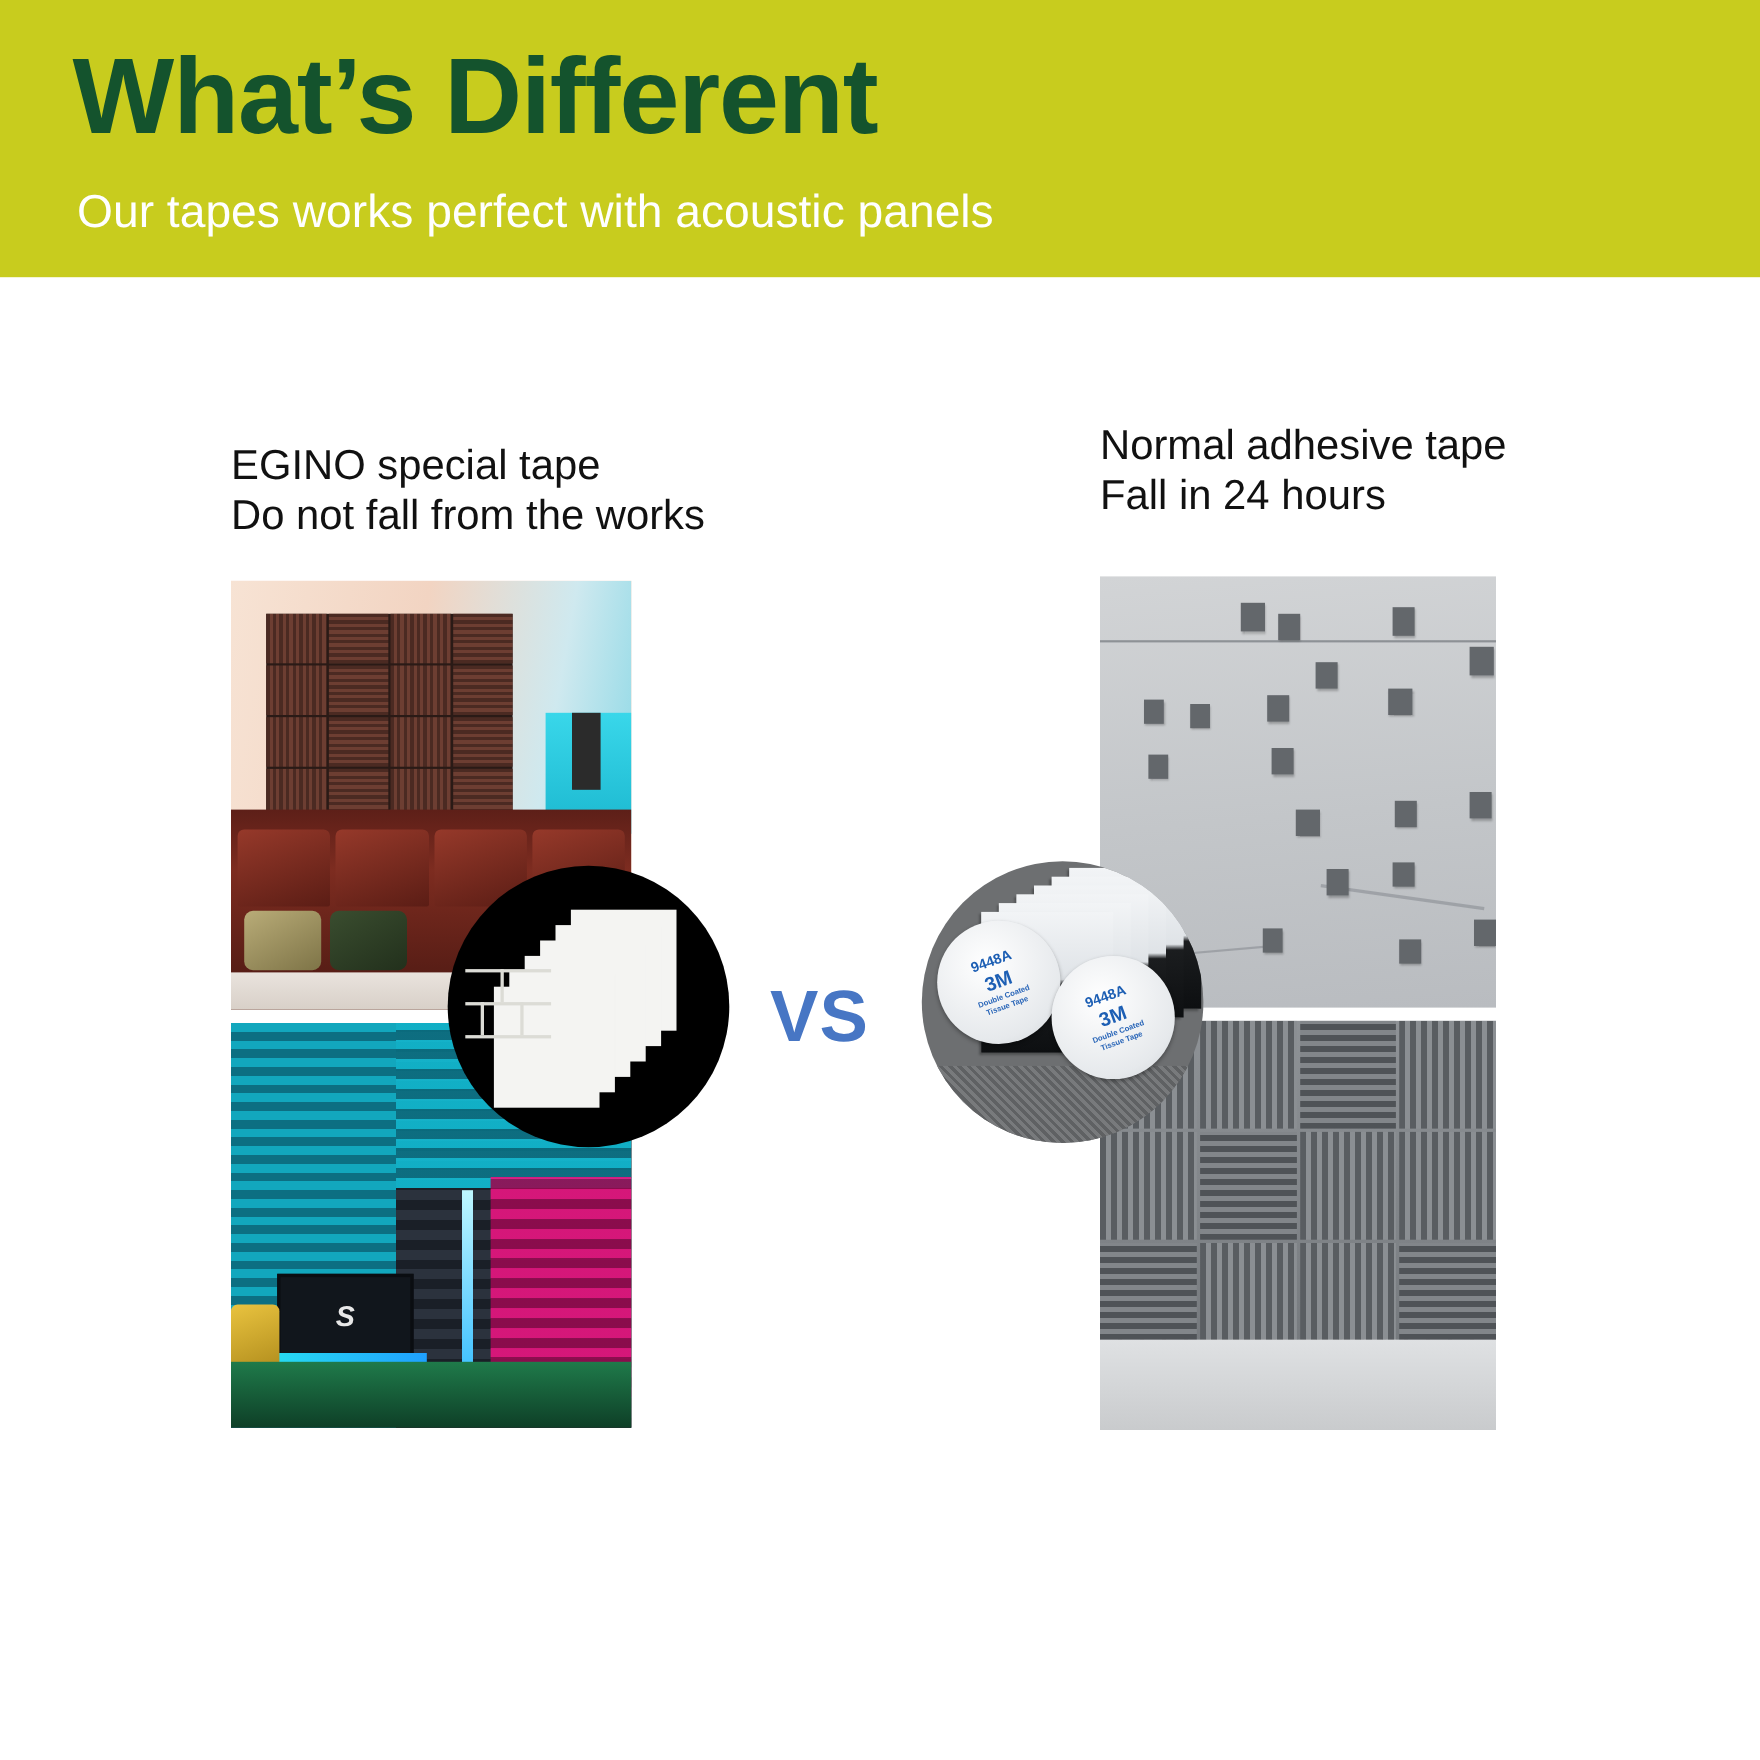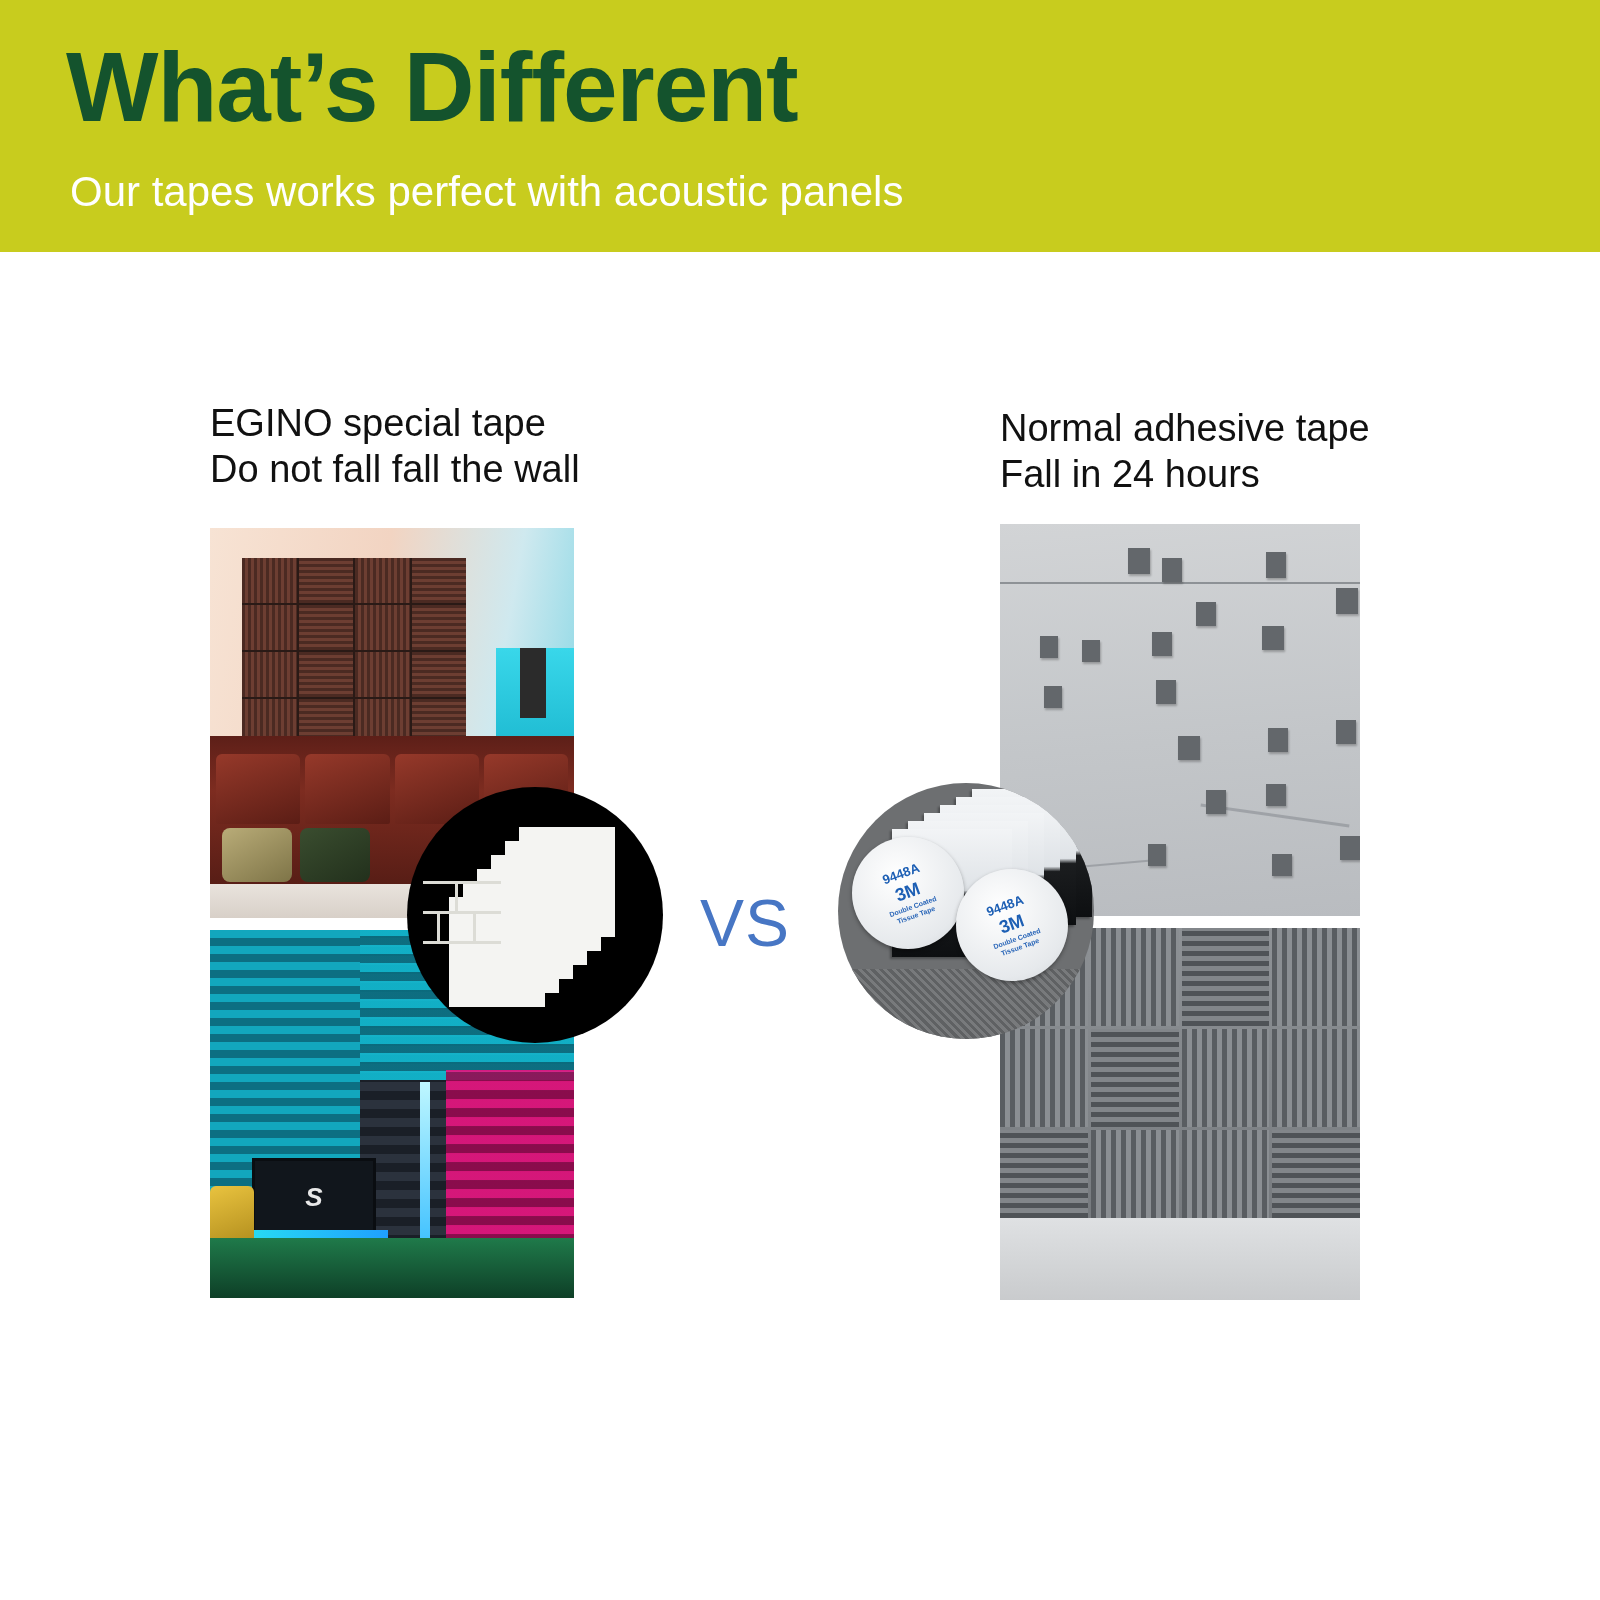--- a/index.html
+++ b/index.html
@@ -45,21 +45,21 @@
 
   
   .caption {
     position: absolute;
     font-size: 38px;
     color: #111111;
     line-height: 1.22;
     white-space: pre-line;
   }
   .caption-left { left: 210px; top: 400px; }
-  .caption-right { left: 1000px; top: 382px; margin-top: 23px; }
+  .caption-right { left: 1000px; top: 382px; }
 
   
   .photo {
     position: absolute;
     overflow: hidden;
   }
 
   
   .photo-left-top {
     left: 210px; top: 528px;
@@ -291,35 +291,35 @@
   .cr-fabric {
     position: absolute; left: 0; bottom: 0; width: 256px; height: 70px;
     background: repeating-linear-gradient(45deg,#5f6163 0 3px,#787a7c 3px 6px);
   }
 
   
   .vs {
     position: absolute;
     left: 700px; top: 885px;
     font-size: 66px;
-    font-weight: normal;
+    font-weight: bold;
     color: #4776c4;
     letter-spacing: 1px;
   }
 </style>
 </head>
 <body>
 
 <div class="banner">
   <div class="banner-title">What’s Different</div>
   <div class="banner-sub">Our tapes works perfect with acoustic panels</div>
 </div>
 
 <div class="caption caption-left">EGINO special tape
-Do not fall fall the wall</div>
+Do not fall from the works</div>
 
 <div class="photo photo-left-top">
   <div class="ptl-wall"></div>
   <div class="ptl-teal"></div>
   <div class="ptl-speaker"></div>
   <div class="ptl-panelgrid">
     <i></i>
       <i></i>
       <i></i>
       <i></i>

